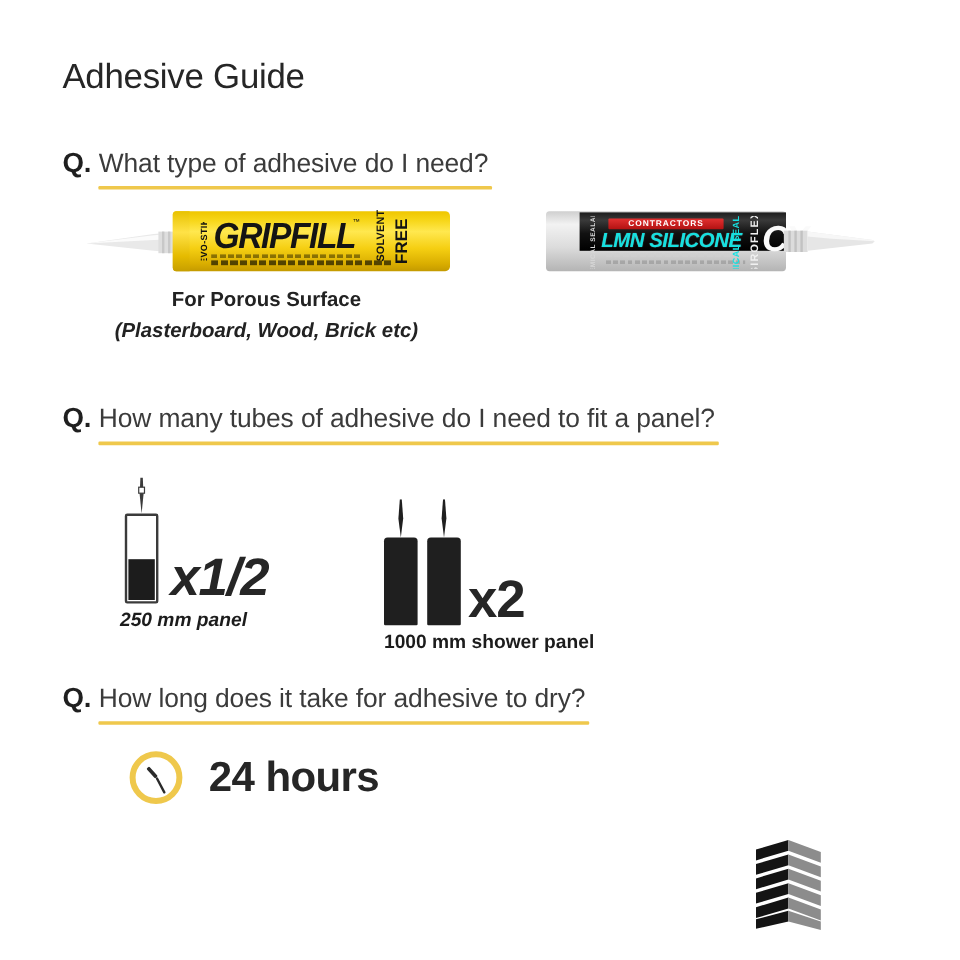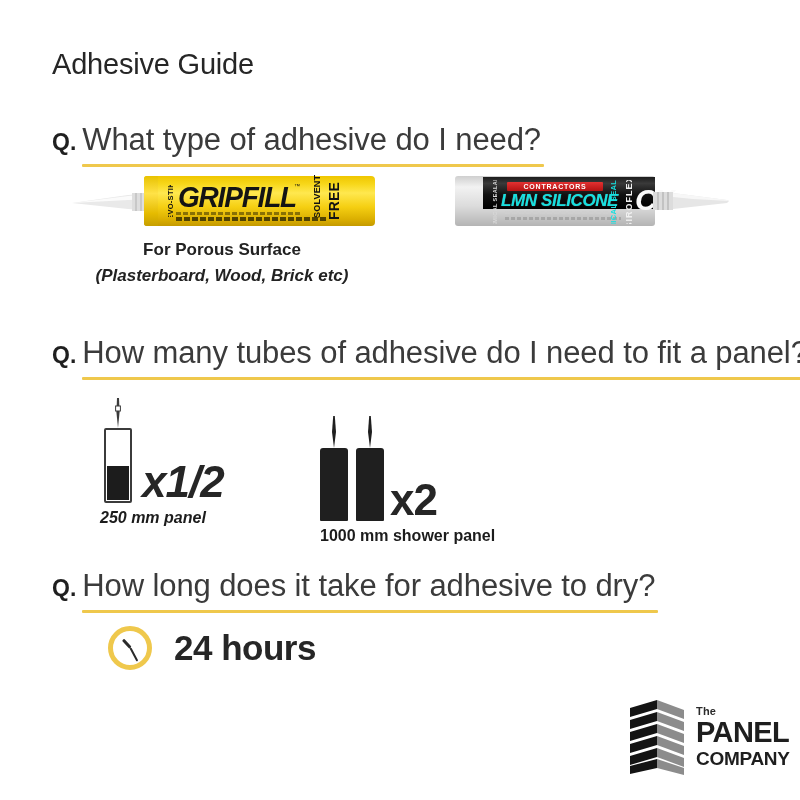--- a/index.html
+++ b/index.html
@@ -23,21 +23,21 @@
   }
 
   
   .qrow { position: absolute; display: flex; align-items: baseline; }
   .q-mark {
     font-size: 23px; font-weight: bold; color: #1f1f1f;
     margin-right: 6px; flex: none;
   }
   .q-text-wrap { position: relative; }
   .q-text {
-    font-size: 31px; font-weight: normal; color: #3b3b3b;
+    font-size: 22px; font-weight: normal; color: #3b3b3b;
     white-space: nowrap; letter-spacing: -0.1px;
   }
   .q-underline {
     position: absolute; left: 0; right: -3px; bottom: -9px;
     height: 3px; background: #efc84c; border-radius: 1px;
   }
 
   #q1 { left: 52px; top: 122px; }
   #q2 { left: 52px; top: 335px; }
   #q3 { left: 52px; top: 568px; }
@@ -401,20 +401,15 @@
         <polygon points="2,34 29,26 29,35 2,43" fill="#141414"></polygon>
         <polygon points="29,26 56,36 56,45 29,35" fill="#8c8c8c"></polygon>
         <polygon points="2,46 29,38 29,47 2,55" fill="#141414"></polygon>
         <polygon points="29,38 56,48 56,57 29,47" fill="#8c8c8c"></polygon>
         <polygon points="2,58 29,50 29,59 2,67" fill="#141414"></polygon>
         <polygon points="29,50 56,60 56,69 29,59" fill="#8c8c8c"></polygon>
         <polygon points="2,68 29,61 29,70 2,76" fill="#141414"></polygon>
         <polygon points="29,61 56,70 56,77 29,70" fill="#8c8c8c"></polygon>
       </g>
     </svg>
-    <div class="logo-text">
-      <div class="logo-the">The</div>
-      <div class="logo-panel">PANEL</div>
-      <div class="logo-company">COMPANY</div>
-    </div>
   </div>
 
 </div>
 
 </body></html>

